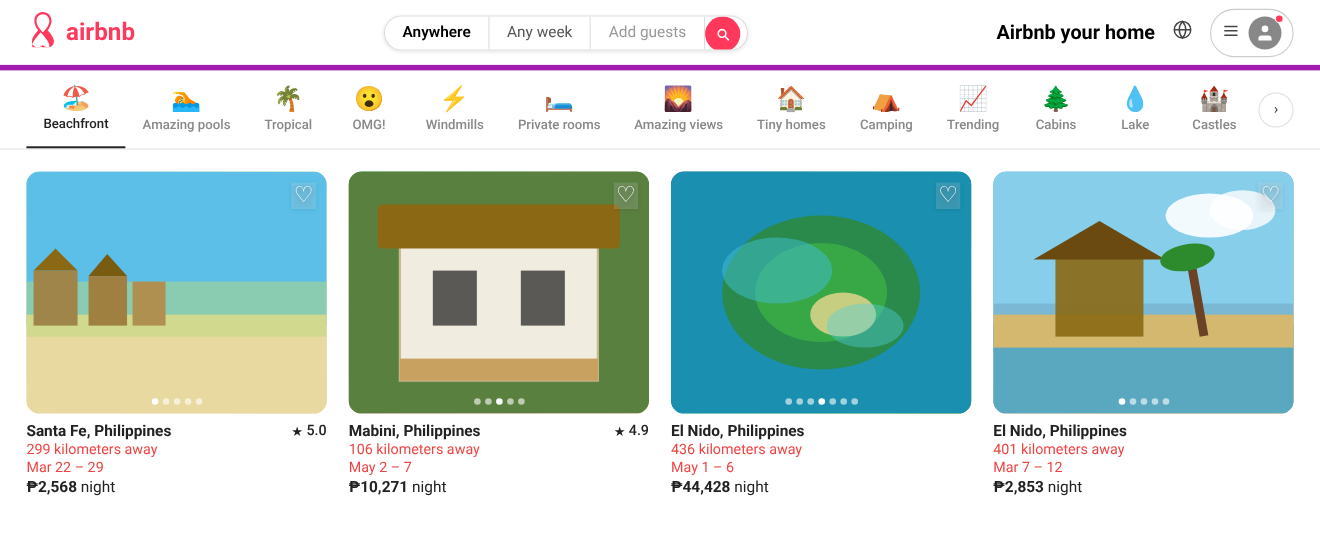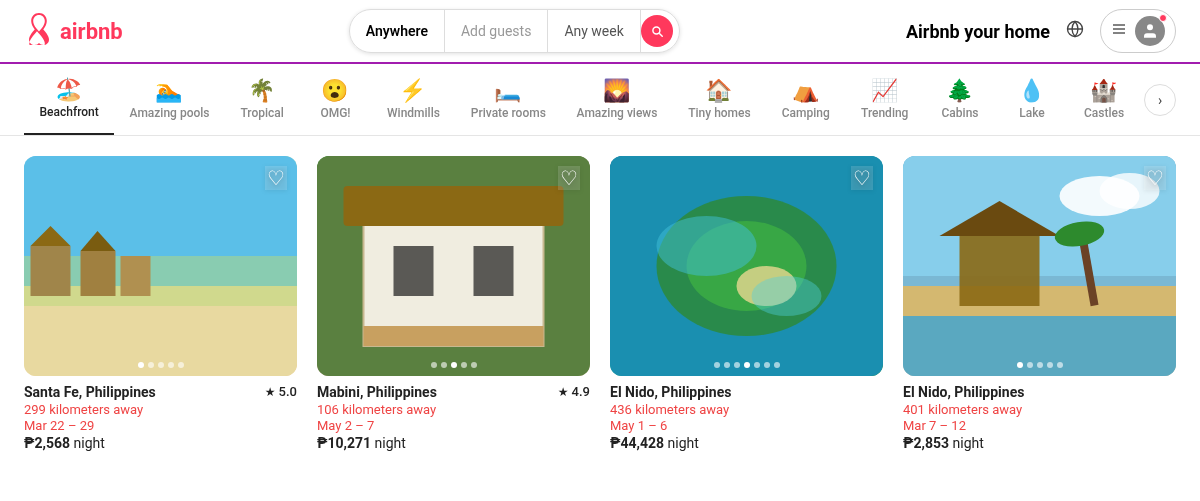--- a/index.html
+++ b/index.html
@@ -4,40 +4,40 @@
   <style>
     * { margin: 0; padding: 0; box-sizing: border-box; }
     body { font-family: -apple-system, BlinkMacSystemFont, 'Segoe UI', Roboto, sans-serif; background: #fff; width: 1200px; height: 501px; overflow: hidden; }
 
     
     .header {
       display: flex;
       align-items: center;
       justify-content: space-between;
       padding: 12px 24px;
-      border-bottom: 2px solid #a21caf;
+      border-bottom: 5px solid #a21caf;
       height: 64px;
     }
     .logo {
       display: flex;
       align-items: center;
       gap: 6px;
       color: #FF385C;
       font-weight: 700;
       font-size: 22px;
     }
     .logo-icon { color: #FF385C; }
 
     .search-bar {
       display: flex;
-      align-items: center;
+      align-items: flex-start;
       border: 1px solid #ddd;
       border-radius: 40px;
       box-shadow: 0 1px 4px rgba(0,0,0,0.12);
-      height: 44px;
+      height: 32px;
       overflow: hidden;
     }
     .search-section {
       padding: 0 16px;
       font-size: 14px;
       cursor: pointer;
       white-space: nowrap;
       height: 100%;
       display: flex;
       align-items: center;
@@ -273,25 +273,25 @@
         <path d="M15 0C10.5 0 7.2 3.5 7.2 8c0 2.8 1.3 5.5 3.5 8.5-1.2 1.3-2.4 2.7-3.3 4-1.5 2.2-2.4 4.3-2.4 6 0 3.6 2.7 5.5 5.5 5.5 1.8 0 3.5-.8 4.5-2 1 1.2 2.7 2 4.5 2 2.8 0 5.5-1.9 5.5-5.5 0-1.7-.9-3.8-2.4-6-.9-1.3-2.1-2.7-3.3-4C21.5 13.5 22.8 10.8 22.8 8 22.8 3.5 19.5 0 15 0zm0 2c3.4 0 5.8 2.7 5.8 6 0 2.3-1.1 4.7-3.1 7.3C16.5 16.7 15.8 17.5 15 18.4c-.8-.9-1.5-1.7-2.7-3.1C10.3 12.7 9.2 10.3 9.2 8 9.2 4.7 11.6 2 15 2zm0 18.5c1.5 1.8 2.9 3.5 3.9 5.1 1.3 2 1.9 3.7 1.9 5 0 2.1-1.5 3.4-3.5 3.4-1.4 0-2.7-.7-3.3-1.8l-1-.5-.9.5C11.5 33.3 10.2 34 8.8 34c-2 0-3.5-1.3-3.5-3.4 0-1.3.6-3 1.9-5 1-1.6 2.4-3.3 3.9-5.1l1.9-2.2 1.9 2.2z"></path>
       </svg>
     </span>
     <span>airbnb</span>
   </div>
 
   <div class="search-bar">
     <div class="search-section search-anywhere">
       <span>Anywhere</span>
     </div>
+    <div class="search-section search-week">
+      <span>Any week</span>
+    </div>
     <div class="search-section search-guests">
       <span>Add guests</span>
-    </div>
-    <div class="search-section search-week">
-      <span>Any week</span>
     </div>
     <button class="search-btn">
       <svg width="14" height="14" viewBox="0 0 24 24" fill="white">
           <path d="M21 21l-4.35-4.35M17 11A6 6 0 1 1 5 11a6 6 0 0 1 12 0z" stroke="white" stroke-width="2.5" fill="none" stroke-linecap="round"></path>
         </svg>
     </button>
   </div>
 
   <div class="header-right">
     <span class="airbnb-home-link">Airbnb your home</span>

